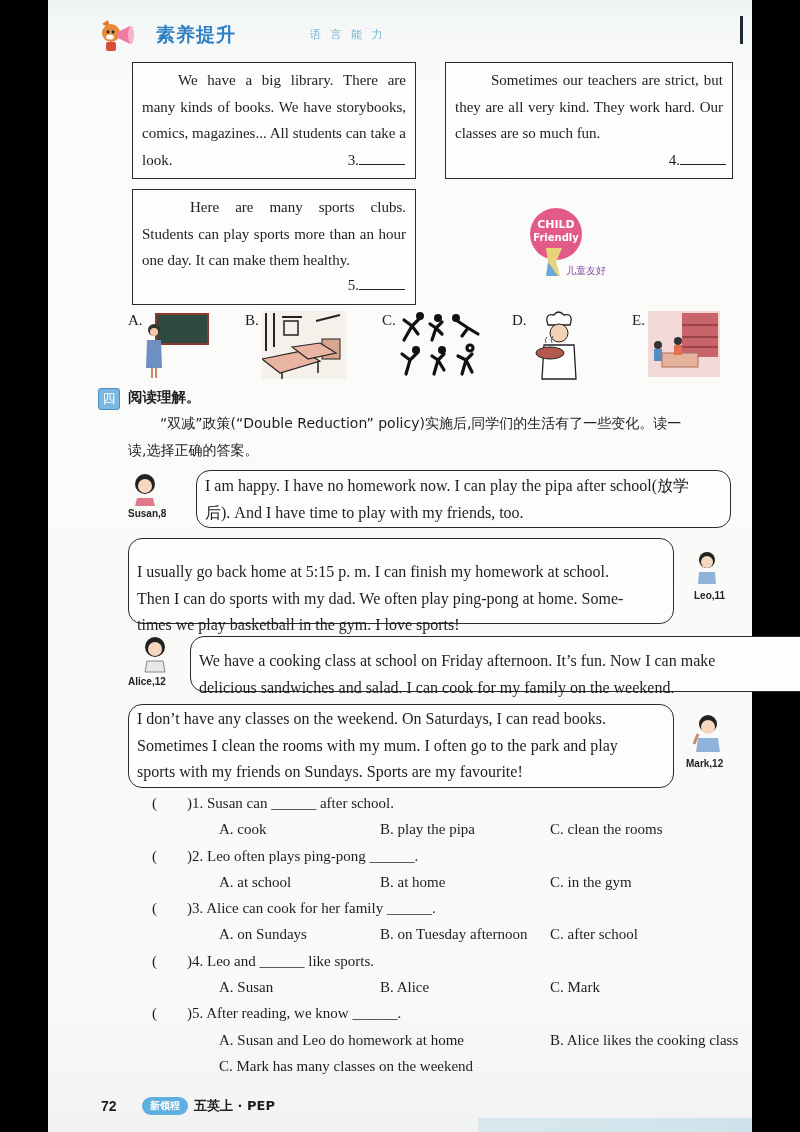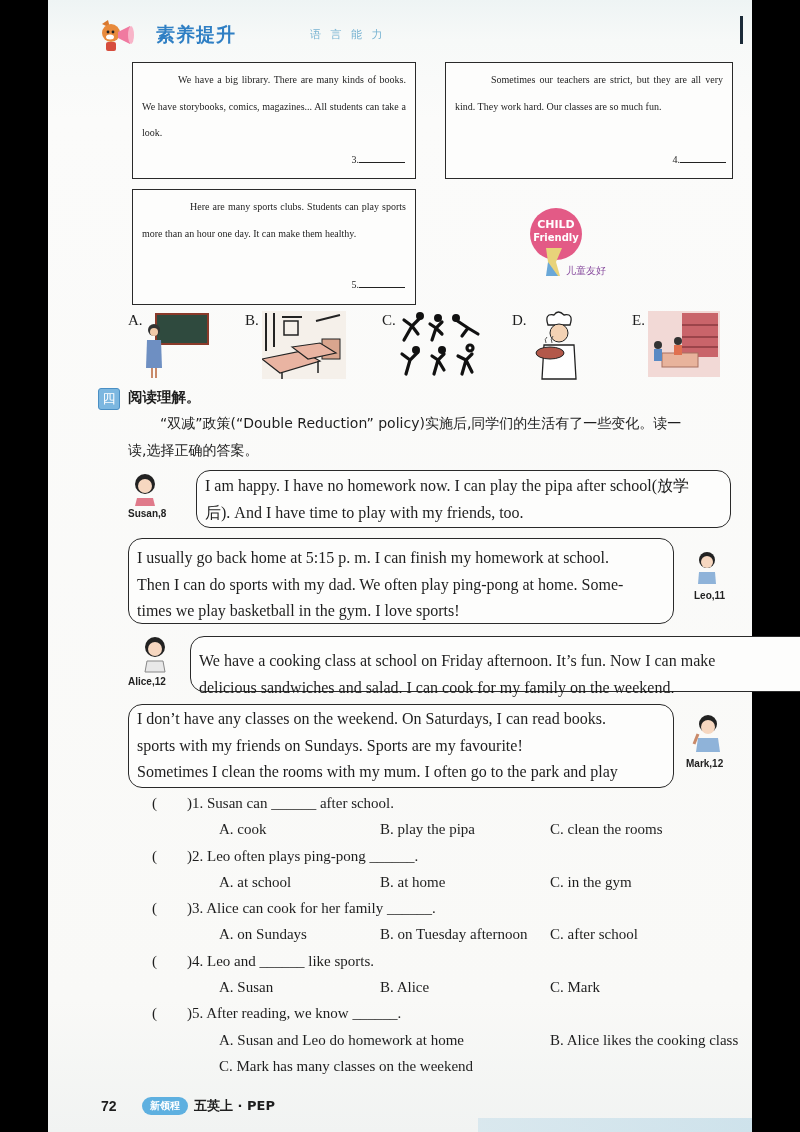--- a/index.html
+++ b/index.html
@@ -8,21 +8,21 @@
   .page { position:absolute; left:48px; top:0; width:704px; height:1132px;
           background:linear-gradient(180deg,#eef4f4 0px,#f7f9f8 40px,#fbfbfa 120px,#f9f9f7 1000px,#f1f3f2 1132px); }
   .abs { position:absolute; }
   
   .hdr-mascot { left:50px; top:18px; width:40px; height:36px; }
   .hdr-title { left:108px; top:22px; font-family:"DejaVu Sans",sans-serif; font-weight:bold; font-size:19px;
                color:#2f7fc4; letter-spacing:1px; }
   .hdr-sub { left:262px; top:27px; font-family:"DejaVu Sans",sans-serif; font-size:11px; color:#5aa3c9; letter-spacing:3px; opacity:.8; }
   .hdr-bar { left:692px; top:16px; width:3px; height:28px; background:#1b2a38; }
   
-  .box { border:1.5px solid #2a2a2a; background:#fdfdfc; font-size:10px; line-height:26.5px; padding:4px 9px 0 9px; box-sizing:border-box; text-align:justify; }
+  .box { border:1.5px solid #2a2a2a; background:#fdfdfc; font-size:15px; line-height:26.5px; padding:4px 9px 0 9px; box-sizing:border-box; text-align:justify; }
   .box p { margin:0; }
   .indent { text-indent:36px; }
   .blank-line { display:inline-block; width:46px; border-bottom:1.2px solid #222; height:14px; vertical-align:baseline; }
   
   .opt-label { font-size:15px; font-family:"Liberation Serif",serif; }
   
   .sec-icon { left:50px; top:388px; width:20px; height:20px; background:#7cb7e0; border:1px solid #4a8fc4; border-radius:3px;
               color:#fff; font-size:13px; font-family:"DejaVu Sans",sans-serif; text-align:center; line-height:20px; }
   .sec-title { left:80px; top:388px; font-family:"DejaVu Sans",sans-serif; font-weight:bold; font-size:14.5px; }
   .intro { font-family:"DejaVu Sans",sans-serif; font-size:14px; line-height:27px; }
@@ -167,21 +167,21 @@
         <circle cx="15" cy="14" r="7" fill="#f6d7c0"></circle>
         <path d="M7 26 L23 26 L25 34 L5 34 Z" fill="#e07a8a"></path>
       </svg>
   </div>
   <div class="abs spk" style="left:80px;top:508px;">Susan,8</div>
   <div class="abs bubble" style="left:148px;top:470px;width:535px;height:58px;padding-top:2px;">
     <div>I am happy. I have no homework now. I can play the pipa after school(放学</div>
     <div>后). And I have time to play with my friends, too.</div>
   </div>
 
-  <div class="abs bubble" style="left:80px;top:538px;width:546px;height:86px;padding-top:6px;">
+  <div class="abs bubble" style="left:80px;top:538px;width:546px;height:86px;padding-top:20px;">
     <div>I usually go back home at 5:15 p. m. I can finish my homework at school.</div>
     <div>Then I can do sports with my dad. We often play ping-pong at home. Some-</div>
     <div>times we play basketball in the gym. I love sports!</div>
   </div>
   <div class="abs" style="left:646px;top:550px;width:26px;height:36px;">
     <svg width="26" height="36" viewBox="0 0 26 36">
         <circle cx="13" cy="10" r="8" fill="#222"></circle>
         <circle cx="13" cy="12" r="6" fill="#f6d7c0"></circle>
         <path d="M5 22 L21 22 L22 34 L4 34 Z" fill="#8fb3d9"></path>
       </svg>
@@ -196,22 +196,22 @@
       </svg>
   </div>
   <div class="abs spk" style="left:80px;top:676px;">Alice,12</div>
   <div class="abs bubble" style="left:142px;top:636px;width:647px;height:56px;padding-top:11px;">
     <div>We have a cooking class at school on Friday afternoon. It’s fun. Now I can make</div>
     <div>delicious sandwiches and salad. I can cook for my family on the weekend.</div>
   </div>
 
   <div class="abs bubble" style="left:80px;top:704px;width:546px;height:84px;padding-top:1px;">
     <div>I don’t have any classes on the weekend. On Saturdays, I can read books.</div>
+    <div>Sometimes I clean the rooms with my mum. I often go to the park and play</div>
     <div>sports with my friends on Sundays. Sports are my favourite!</div>
-    <div>Sometimes I clean the rooms with my mum. I often go to the park and play</div>
   </div>
   <div class="abs" style="left:640px;top:714px;width:36px;height:40px;">
     <svg width="36" height="40" viewBox="0 0 36 40">
         <circle cx="20" cy="10" r="9" fill="#222"></circle>
         <circle cx="20" cy="13" r="7" fill="#f6d7c0"></circle>
         <path d="M10 24 L30 24 L32 38 L8 38 Z" fill="#8fb3d9"></path>
         <path d="M6 30 L10 20" stroke="#c98a6a" stroke-width="3"></path>
       </svg>
   </div>
   <div class="abs spk" style="left:638px;top:758px;">Mark,12</div>

